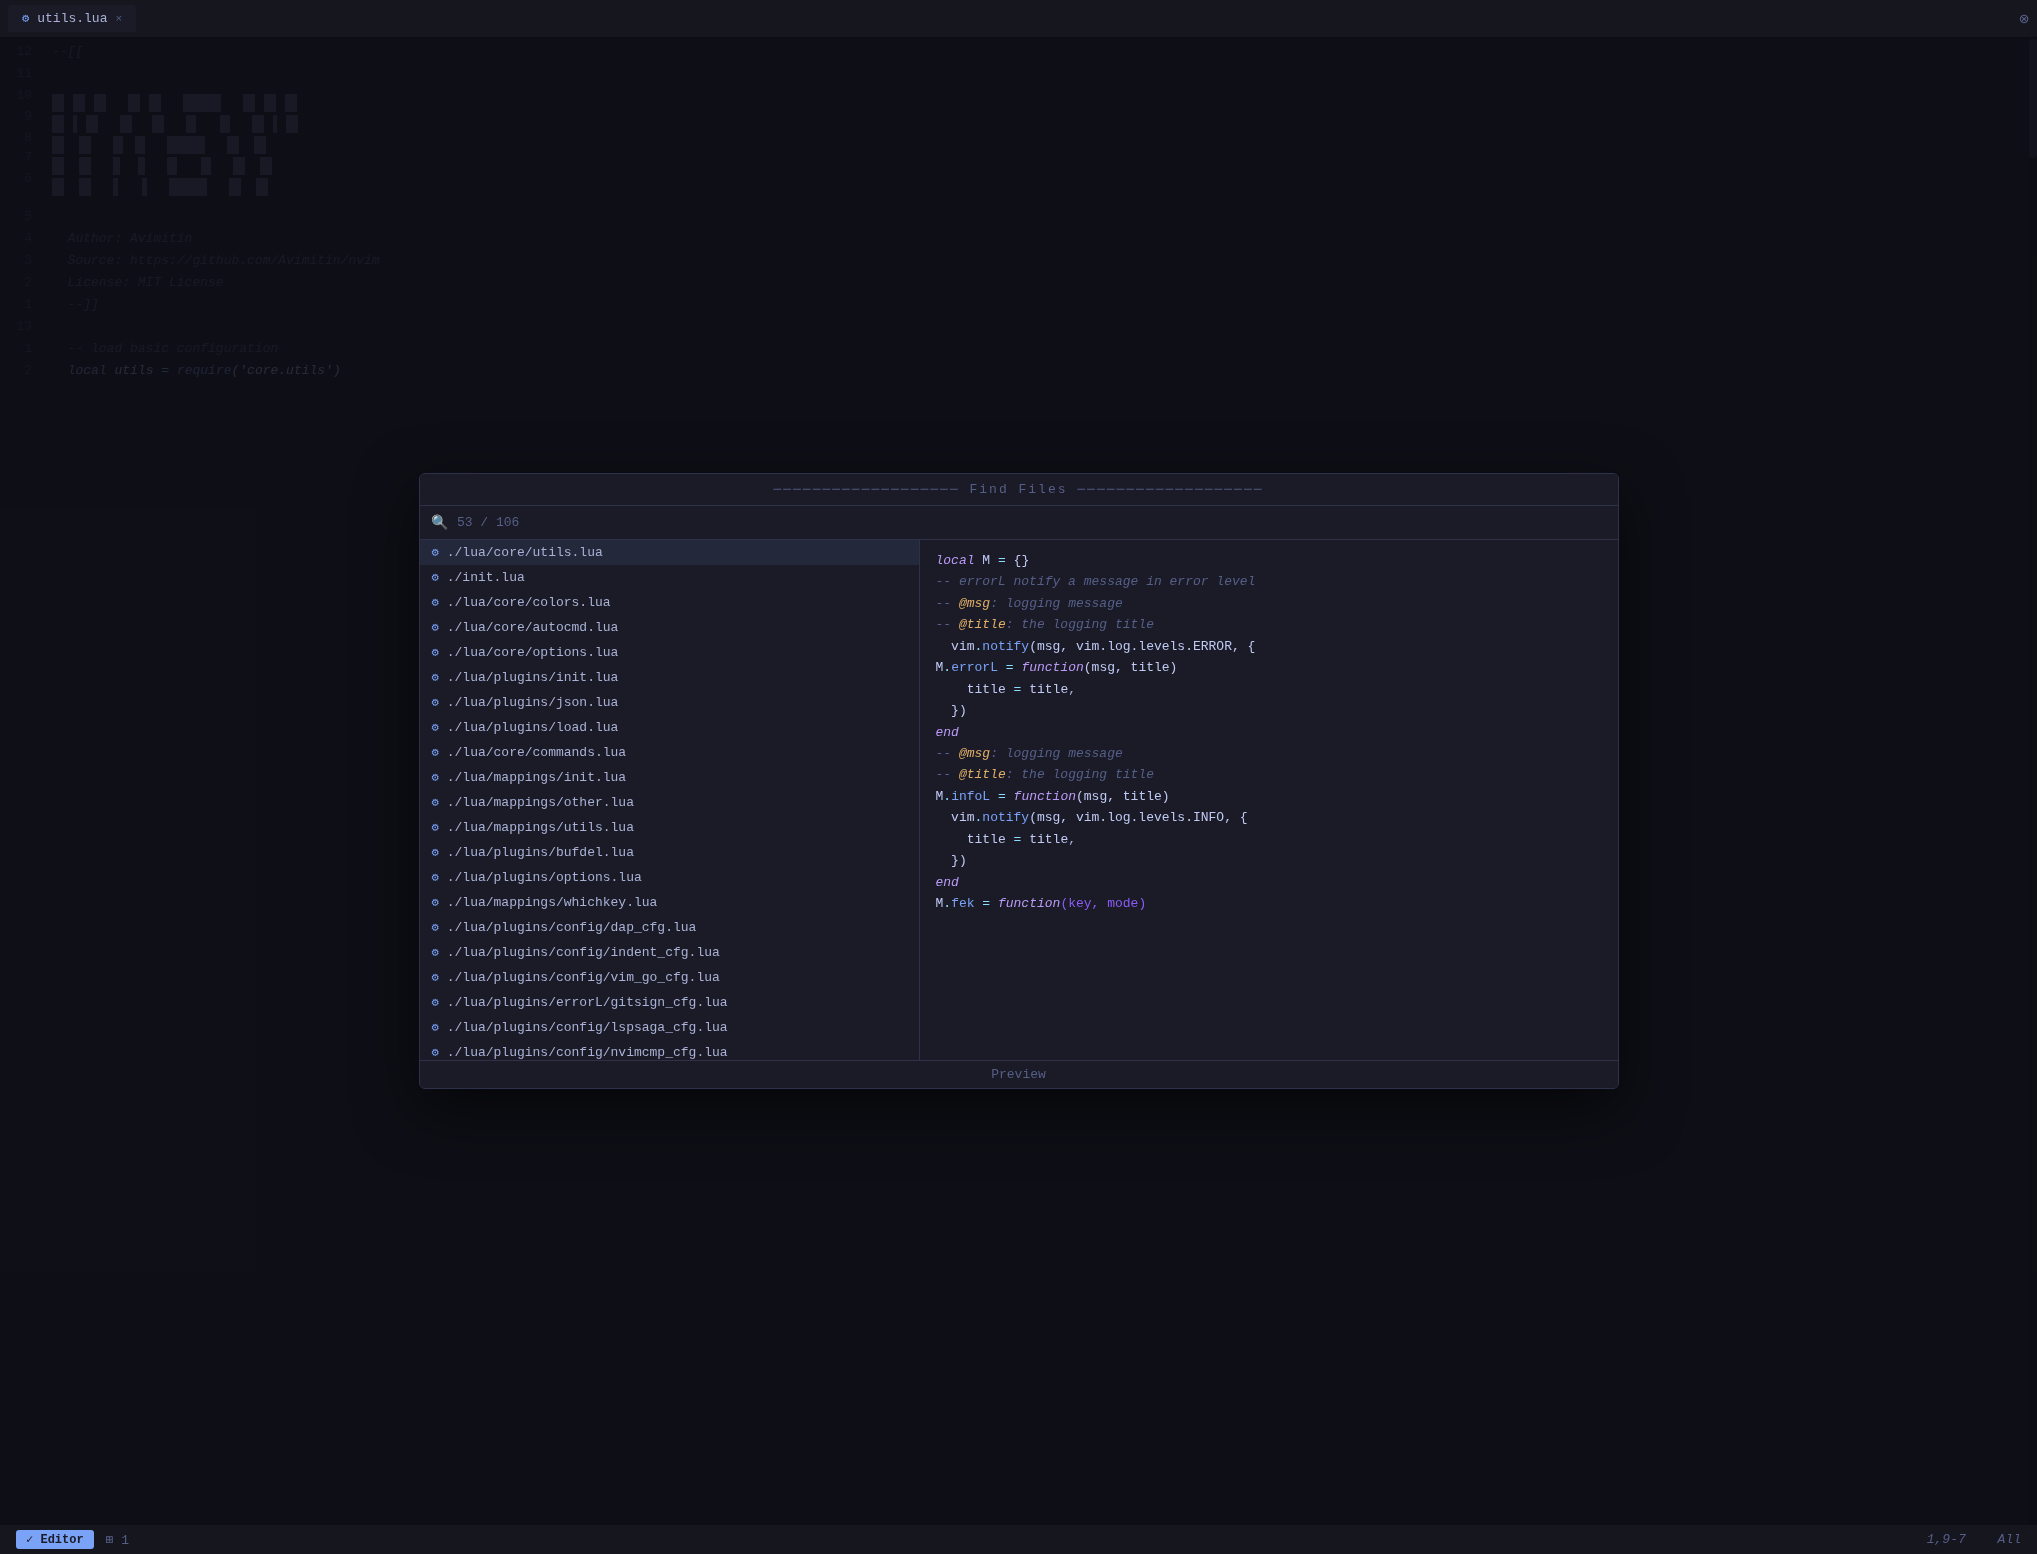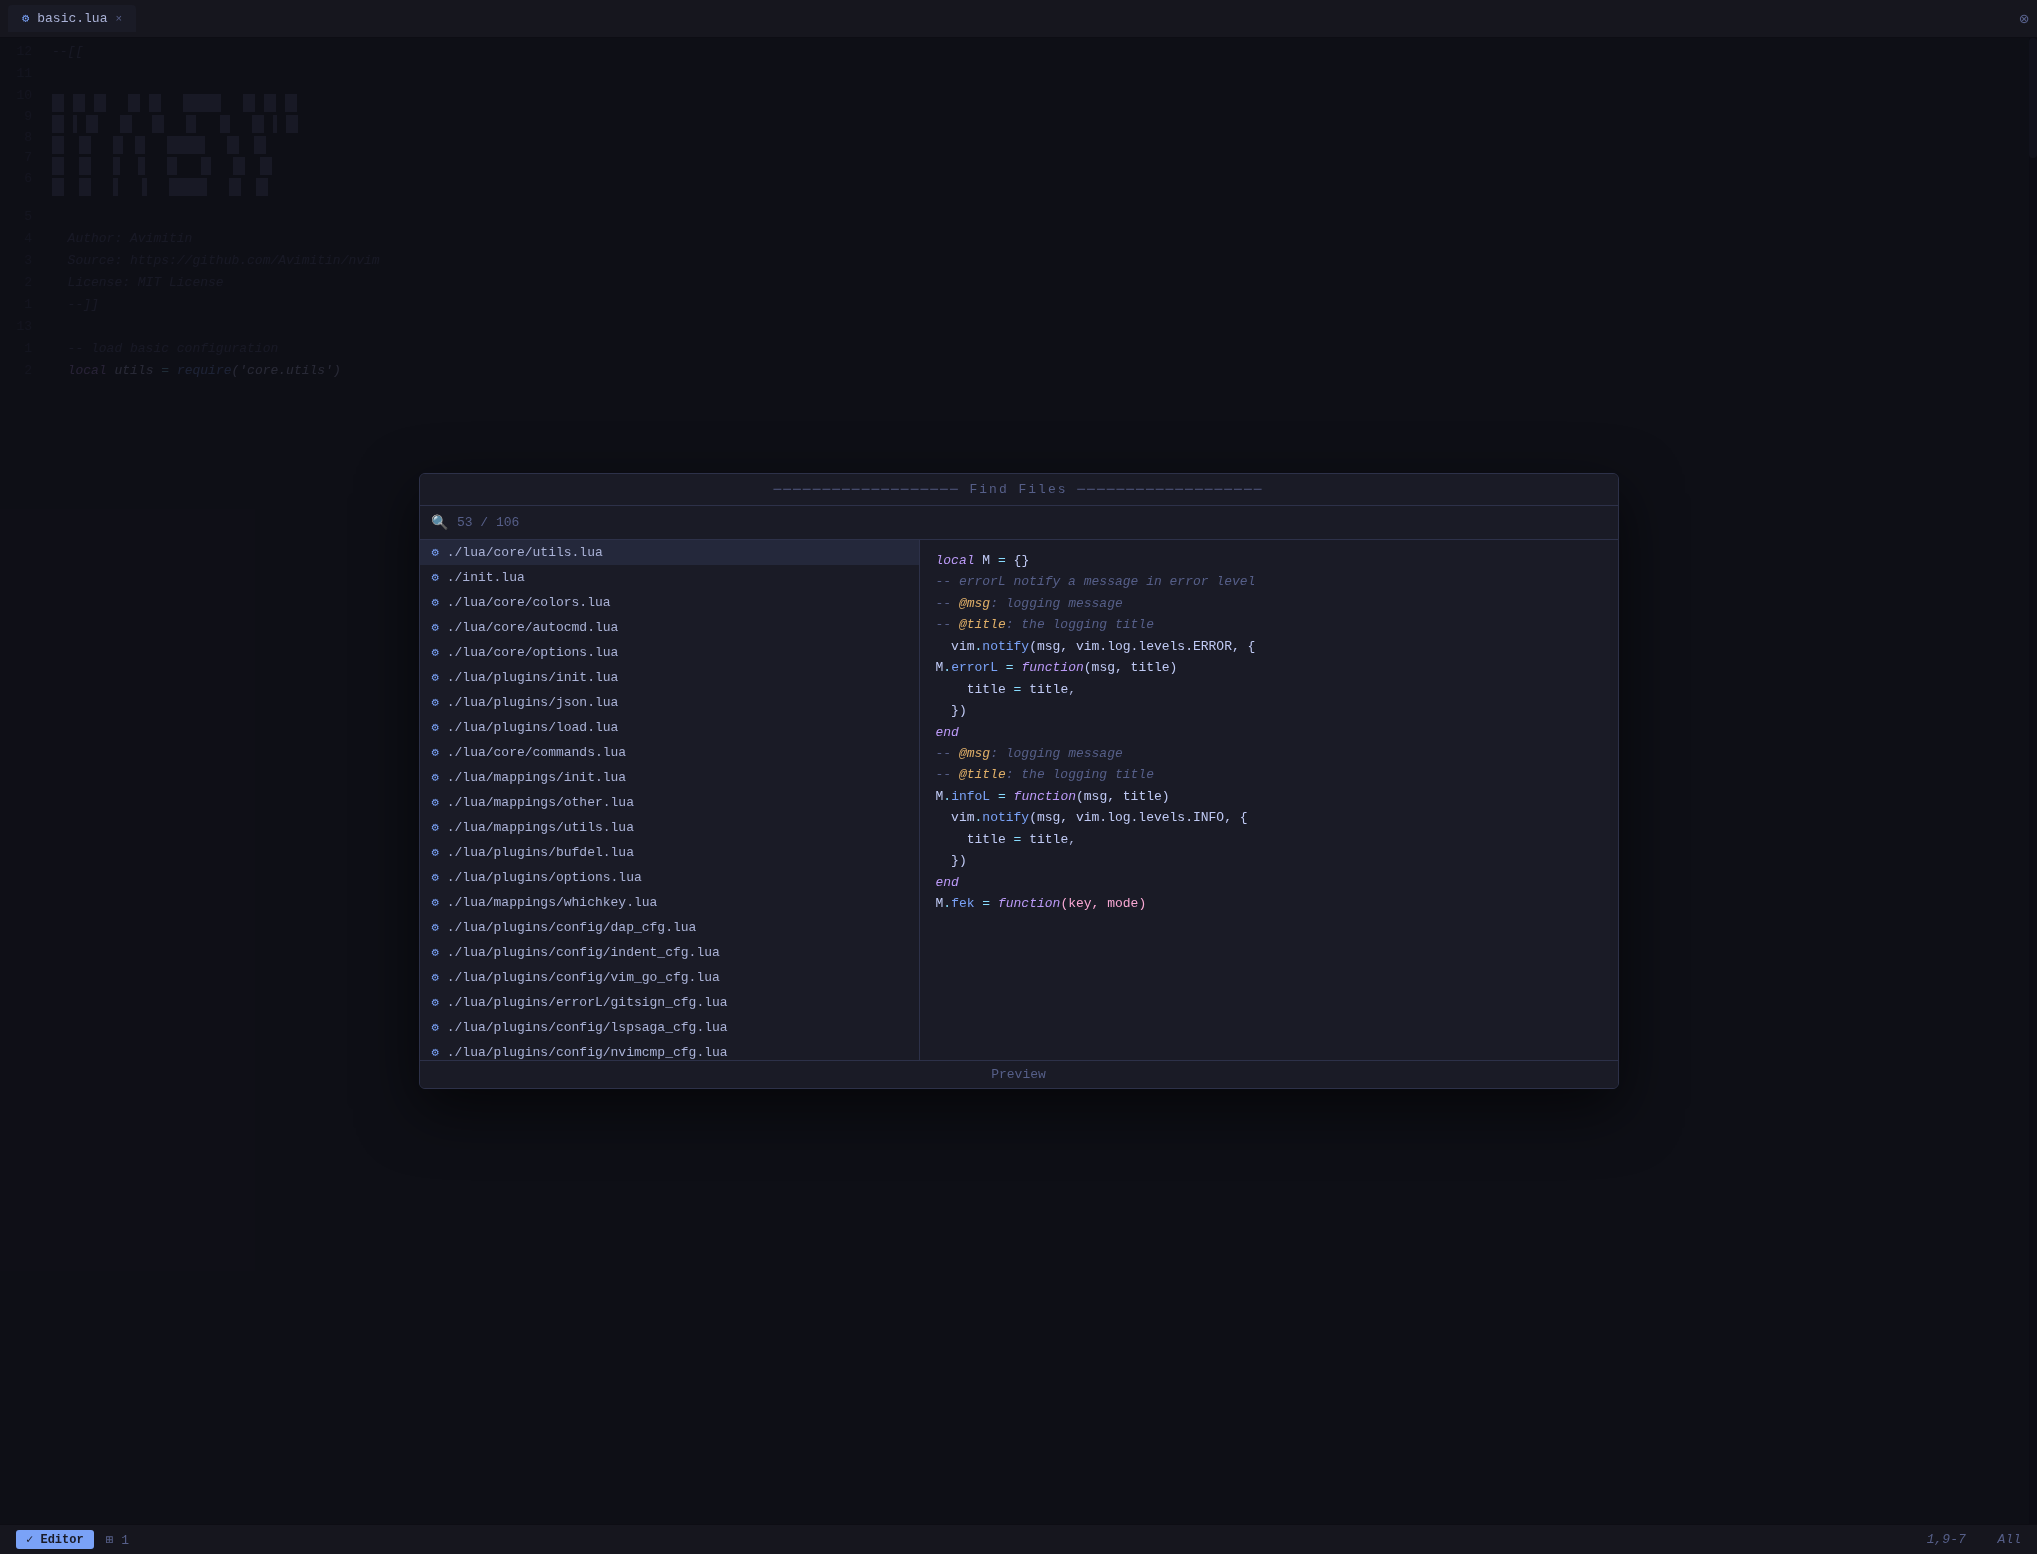--- a/index.html
+++ b/index.html
@@ -313,21 +313,21 @@
       display: inline-block;
       height: 18px;
     }
   </style>
 </head>
 <body>
 
 <div class="tab-bar">
   <div class="tab">
     <span class="tab-icon">⚙</span>
-    <span>basic.lua</span>
+    <span>utils.lua</span>
     <span class="tab-close">×</span>
   </div>
 
   <span style="margin-left: auto; color: #565f89; font-size: 16px; cursor:pointer;">⊗</span>
 </div>
 
 <div class="editor-area">
   <div class="code-container">
 
     <div class="code-line">
@@ -620,21 +620,21 @@
 
             <span class="preview-line"><span style="color:#c0caf5;">M</span><span style="color:#89ddff;">.</span><span style="color:#7aa2f7;">infoL</span> <span style="color:#89ddff;">=</span> <span class="kw-function">function</span><span style="color:#c0caf5;">(msg, title)</span></span>
 
             <span class="preview-line">  <span style="color:#c0caf5;">vim</span><span style="color:#89ddff;">.</span><span style="color:#7aa2f7;">notify</span><span style="color:#c0caf5;">(msg, vim.log.levels.INFO, {</span></span>
 
             <span class="preview-line">    <span style="color:#c0caf5;">title</span> <span style="color:#89ddff;">=</span> <span style="color:#c0caf5;">title</span>,</span>
             <span class="preview-line">  <span style="color:#c0caf5;">})</span></span>
             <span class="preview-line"><span class="kw-end">end</span></span>
             <span class="preview-line"></span>
 
-            <span class="preview-line"><span style="color:#c0caf5;">M</span><span style="color:#89ddff;">.</span><span style="color:#7aa2f7;">fek</span> <span style="color:#89ddff;">=</span> <span class="kw-function">function</span><span style="color:#f9a8d4;">(key, mode)</span></span>
+            <span class="preview-line"><span style="color:#c0caf5;">M</span><span style="color:#89ddff;">.</span><span style="color:#7aa2f7;">fek</span> <span style="color:#89ddff;">=</span> <span class="kw-function">function</span><span style="color:#8b5cf6;">(key, mode)</span></span>
           </div>
         </div>
 
       </div>
 
       <div class="results-footer">
         <span>Preview</span>
       </div>
 
     </div>

